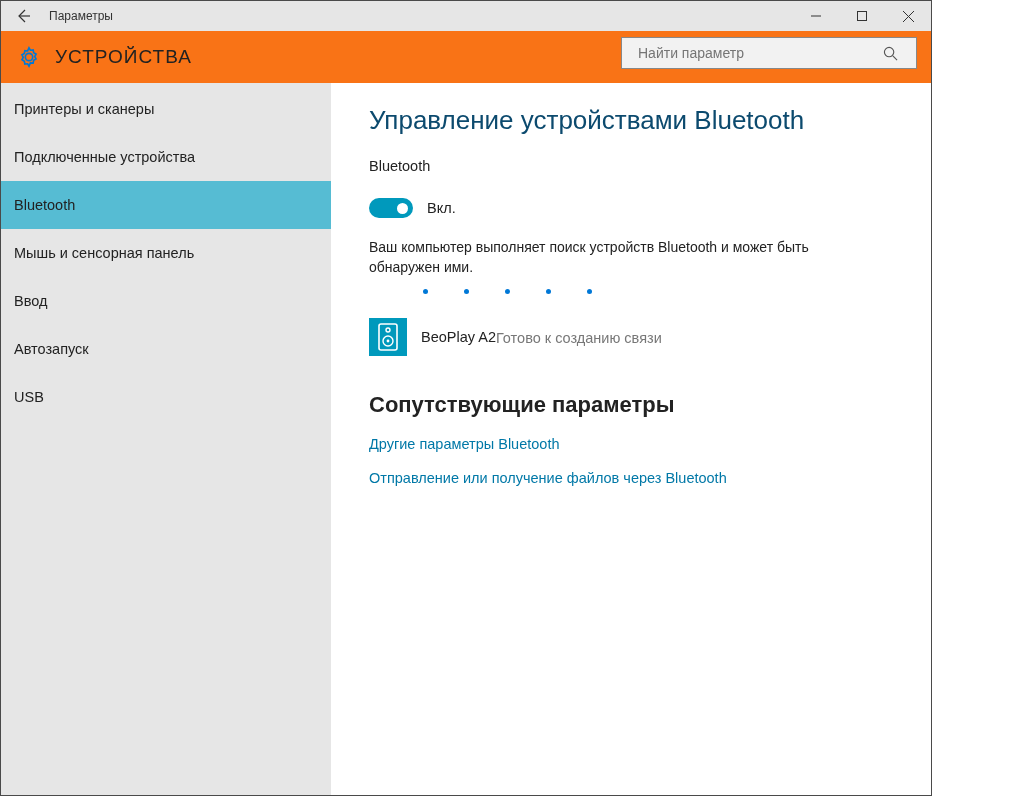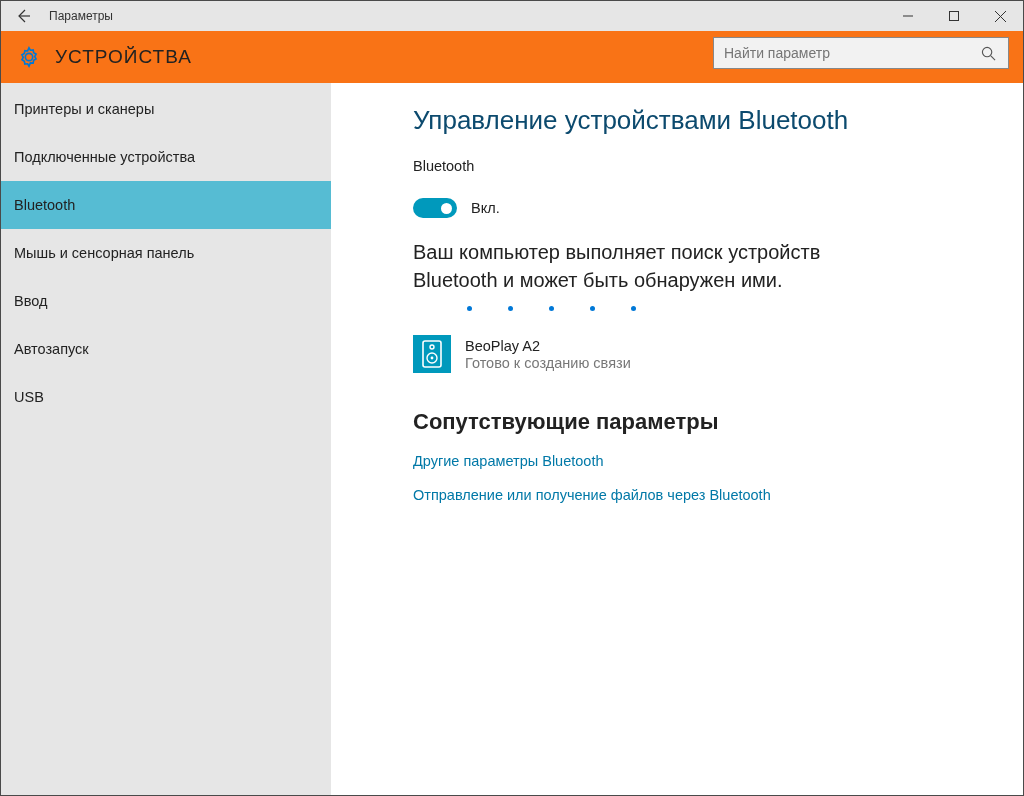--- a/index.html
+++ b/index.html
@@ -1,47 +1,47 @@
 <!DOCTYPE html>
 <html><head>
 <meta charset="utf-8">
 <style>
   * { box-sizing: border-box; margin: 0; padding: 0; }
   html, body { width: 1024px; height: 796px; font-family: "Segoe UI", Tahoma, sans-serif; background: #fff; overflow: hidden; }
-  .window { width: 1024px; height: 796px; display: flex; flex-direction: column; border: 1px solid #4a4a4a; }
+  .window { width: 932px; height: 796px; display: flex; flex-direction: column; border: 1px solid #4a4a4a; }
   .titlebar { height: 30px; background: #e6e6e6; display: flex; align-items: center; }
   .back-btn { width: 44px; height: 30px; display: flex; align-items: center; justify-content: center; cursor: default; }
   .title-text { font-size: 12px; color: #333; margin-left: 4px; }
   .titlebar-spacer { flex: 1; }
   .win-controls { display: flex; }
   .win-btn { width: 46px; height: 30px; display: flex; align-items: center; justify-content: center; cursor: default; }
   .header-row { height: 52px; background: #f97316; display: flex; align-items: center; padding-left: 14px; padding-right: 14px; }
   .gear-wrap { width: 28px; height: 28px; display: flex; align-items: center; justify-content: center; margin-right: 12px; }
   .section-title { font-size: 19px; font-weight: 400; letter-spacing: 1px; color: #222; }
   .header-spacer { flex: 1; }
-  .search-box { width: 296px; height: 32px; border: 1px solid #888; background: #f2f2f2; display: flex; align-items: center; padding: 0 10px; margin-left: 20px; margin-top: -8px; }
+  .search-box { width: 296px; height: 32px; border: 1px solid #888; background: #f2f2f2; display: flex; align-items: center; padding: 0 16px; margin-left: 20px; margin-top: -8px; }
   .search-input { flex: 1; border: none; background: transparent; outline: none; font-size: 14px; color: #666; }
   .search-icon-wrap { width: 20px; display: flex; align-items: center; justify-content: center; }
-  .body-row { flex: 1; display: flex; min-height: 0; gap: 44px; }
+  .body-row { flex: 1; display: flex; min-height: 0; }
   .sidebar { width: 330px; background: #e6e6e6; padding-top: 2px; }
   .sidebar-item { height: 48px; display: flex; align-items: center; padding-left: 13px; font-size: 14.5px; color: #222; cursor: default; }
   .sidebar-item.selected { background: #56bcd3; }
   .content { flex: 1; background: #fff; padding: 22px 38px 20px 38px; overflow-y: auto; }
   h1.page-title { font-size: 26px; font-weight: 400; color: #0c4a6e; margin-bottom: 22px; }
   .subhead { font-size: 14.5px; color: #222; margin-bottom: 10px; }
   .toggle-row { display: flex; align-items: center; margin-bottom: 20px; margin-top: 24px; }
   .toggle { width: 44px; height: 20px; border-radius: 10px; background: #0099bc; position: relative; }
   .toggle-knob { width: 11px; height: 11px; border-radius: 50%; background: #fff; position: absolute; top: 4.5px; right: 5px; }
   .toggle-label { margin-left: 14px; font-size: 14.5px; color: #222; }
-  .status-text { font-size: 20px; color: #222; max-width: 440px; line-height: 1.4; }
+  .status-text { font-size: 14px; color: #222; max-width: 440px; line-height: 1.4; }
   .dots-row { display: flex; gap: 36px; margin-top: 12px; margin-bottom: 24px; padding-left: 54px; }
   .dot { width: 5px; height: 5px; border-radius: 50%; background: #0078d7; }
   .device-row { display: flex; align-items: center; margin-bottom: 36px; }
   .device-icon { width: 38px; height: 38px; background: #0099bc; display: flex; align-items: center; justify-content: center; margin-right: 14px; }
-  .device-info { display: flex; flex-direction: column; }
+  .device-info { display: flex; flex-direction: row; }
   .device-name { font-size: 14.5px; color: #222; }
   .device-status { font-size: 14.5px; color: #777; margin-top: 1px; text-align: center; }
   h2.related-title { font-size: 22px; font-weight: 700; color: #222; margin-bottom: 18px; }
   .link { font-size: 14.5px; color: #0078a7; margin-bottom: 18px; cursor: default; display: block; }
 </style>
 </head>
 <body>
 
 <div class="window">
 

